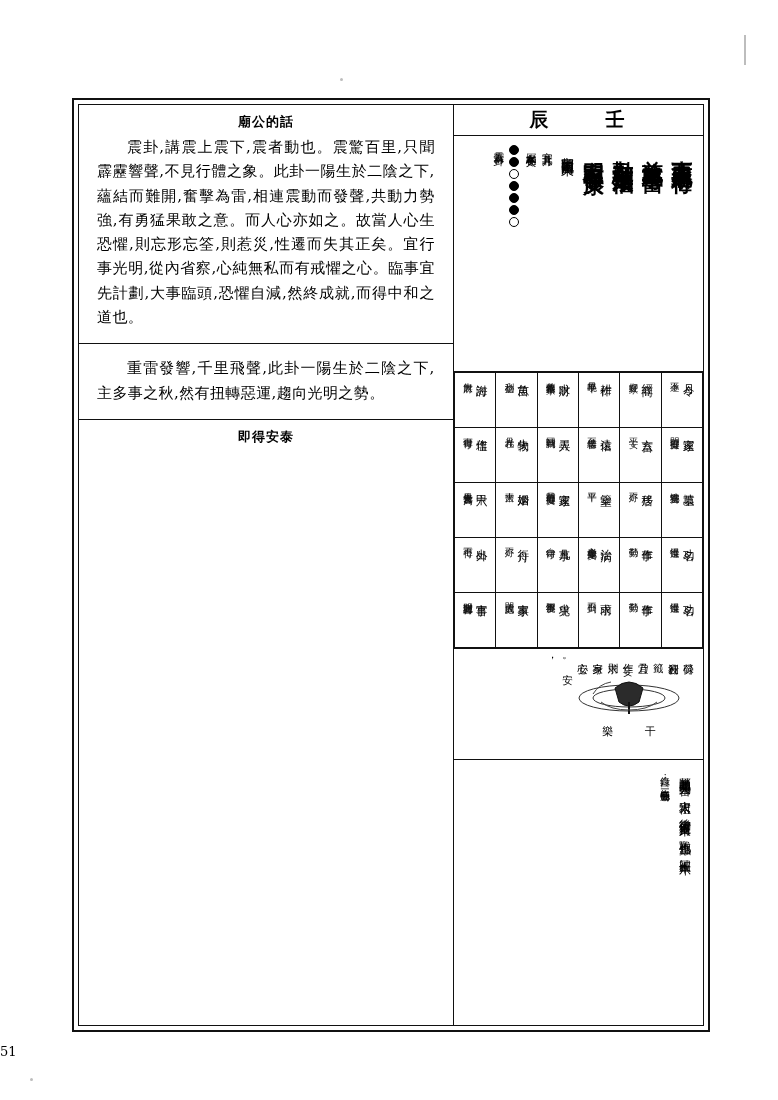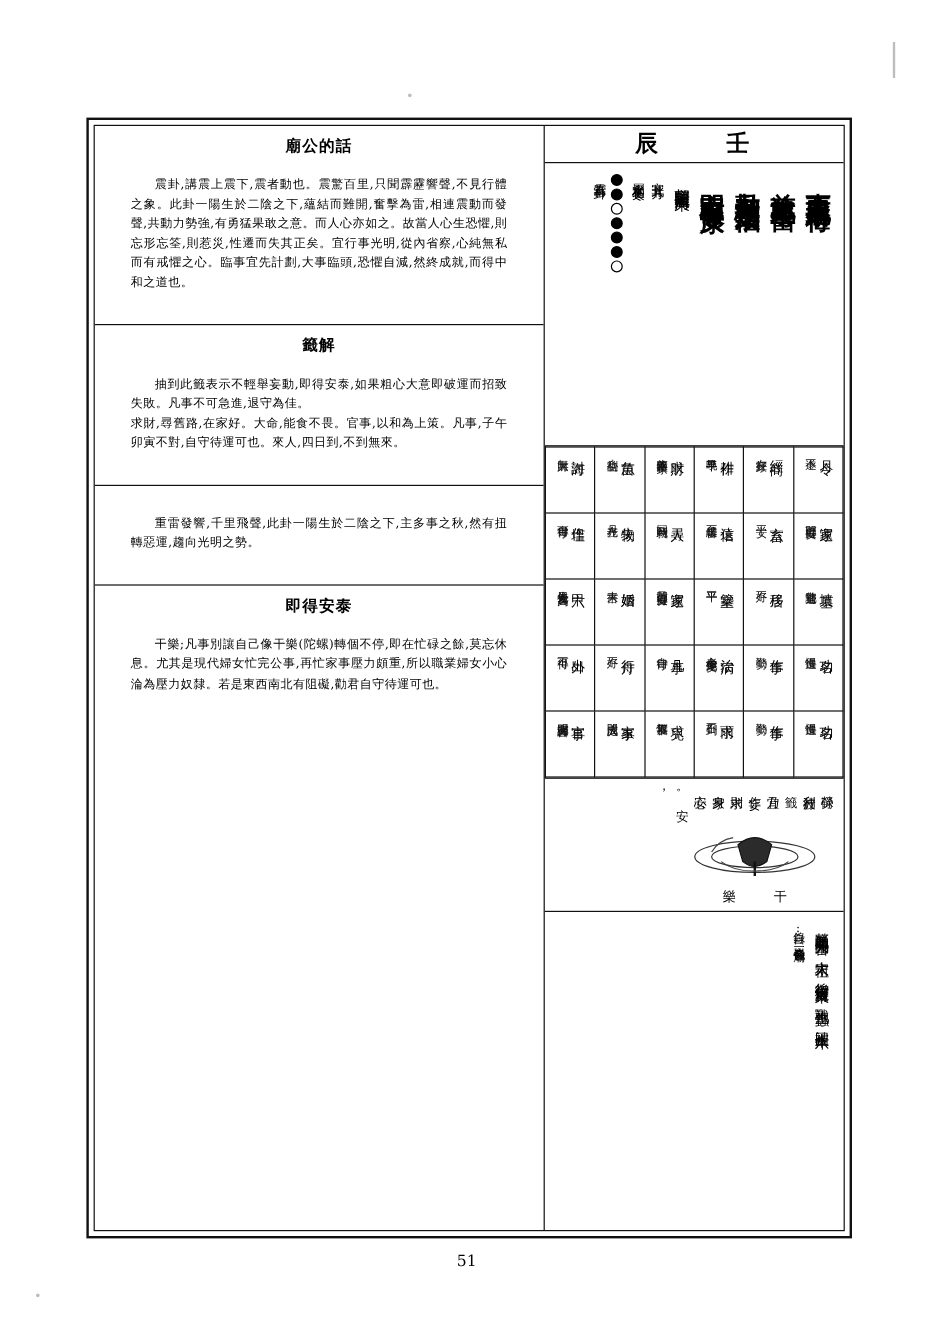--- a/index.html
+++ b/index.html
@@ -6,21 +6,21 @@
   body{width:778px;height:1100px;font-family:"DejaVu Serif","Liberation Serif",serif;color:#000;}
   .page{position:relative;width:778px;height:1100px;}
   .frame{position:absolute;left:72px;top:98px;width:634px;height:930px;border:2px solid #111;}
   .inner{position:absolute;inset:4px;border:1px solid #111;display:flex;}
   .col-left{width:60%;border-right:1px solid #111;display:flex;flex-direction:column;justify-content:space-between;}
   .col-right{width:40%;display:flex;flex-direction:column;}
 
   .lbox{border-bottom:1px solid #111;padding:8px 14px 10px 14px;}
   .lbox:last-child{border-bottom:none;flex:1;}
   .lbox h3{margin:0 0 4px 0;font-size:13px;font-weight:bold;text-align:center;letter-spacing:1px;}
-  .lbox p{margin:16px;font-size:10px;line-height:1.62;text-align:justify;text-indent:2em;
+  .lbox p{margin:4px;font-size:15px;line-height:1.62;text-align:justify;text-indent:2em;
           letter-spacing:.4px;}
 
   
   .hdr{height:30px;border-bottom:1px solid #111;display:flex;align-items:center;justify-content:center;gap:54px;
        font-size:19px;font-weight:bold;letter-spacing:3px;}
   .poem{height:236px;border-bottom:1px solid #111;display:flex;flex-direction:row-reverse;
         justify-content:flex-start;padding:8px 6px 6px 6px;box-sizing:border-box;}
   .pline{writing-mode:vertical-rl;text-orientation:upright;font-size:21px;line-height:1.12;
          letter-spacing:2px;margin:0 3px;font-weight:600;}
   .sub{writing-mode:vertical-rl;text-orientation:upright;font-size:13px;line-height:1.25;
@@ -36,64 +36,58 @@
   table.omen td{border:1px solid #111;height:50px;padding:2px 0;vertical-align:top;}
   .cellwrap{display:flex;flex-direction:row-reverse;justify-content:center;height:100%;}
   .ct{writing-mode:vertical-rl;text-orientation:upright;font-size:11.5px;line-height:1.2;letter-spacing:1px;}
   .cv{writing-mode:vertical-rl;text-orientation:upright;font-size:9.5px;line-height:1.15;
       letter-spacing:.5px;margin-right:1px;color:#111;}
 
   .story{border-top:1px solid #111;border-bottom:1px solid #111;height:112px;display:flex;flex-direction:row-reverse;
          padding:6px 8px;box-sizing:border-box;position:relative;}
   .story .st{writing-mode:vertical-rl;text-orientation:upright;font-size:10.5px;line-height:1.25;
              letter-spacing:.5px;margin-left:2px;}
-  .emblem{position:absolute;right:14px;bottom:4px;width:120px;text-align:center;}
+  .emblem{position:absolute;right:14px;bottom:20px;width:120px;text-align:center;}
   .emblem svg{display:block;margin:0 auto;}
   .emblem .cap{font-size:11px;letter-spacing:14px;margin-top:-2px;padding-left:14px;}
 
   .tale{flex:1;display:flex;flex-direction:row-reverse;padding:8px 10px;box-sizing:border-box;}
   .tale .tl{writing-mode:vertical-rl;text-orientation:upright;font-size:12px;line-height:1.45;
             letter-spacing:1px;margin-left:4px;}
   .tale .src{writing-mode:vertical-rl;text-orientation:upright;font-size:10px;line-height:1.3;
              letter-spacing:.5px;margin-left:6px;}
 
-  .pageno{position:absolute;left:0;right:0;top:1044px;text-align:center;font-size:13px;}
+  .pageno{position:absolute;left:0;right:0;top:1044px;text-align:left;font-size:13px;}
   .mark{position:absolute;background:#bdbdbd;width:3px;height:3px;border-radius:50%;}
 </style>
 </head>
 <body>
 
 <div class="page">
   <div class="mark" style="left:340px;top:78px;"></div>
   <div class="mark" style="left:744px;top:35px;width:2px;height:30px;border-radius:0;"></div>
   <div class="mark" style="left:30px;top:1078px;"></div>
 
   <div class="frame">
     <div class="inner">
 
       <div class="col-left">
 
         <div class="lbox">
           <h3>廟公的話</h3>
           <p>震卦,講震上震下,震者動也。震驚百里,只聞霹靂響聲,不見行體之象。此卦一陽生於二陰之下,蘊結而難開,奮擊為雷,相連震動而發聲,共動力勢強,有勇猛果敢之意。而人心亦如之。故當人心生恐懼,則忘形忘筌,則惹災,性遷而失其正矣。宜行事光明,從內省察,心純無私而有戒懼之心。臨事宜先計劃,大事臨頭,恐懼自減,然終成就,而得中和之道也。</p>
         </div>
 
-        <div class="lbox">
-          <h3>籤解</h3>
-          <p style="white-space:pre-line;">抽到此籤表示不輕舉妄動,即得安泰,如果粗心大意即破運而招致失敗。凡事不可急進,退守為佳。
-求財,尋舊路,在家好。大命,能食不畏。官事,以和為上策。凡事,子午卯寅不對,自守待運可也。來人,四日到,不到無來。</p>
-        </div>
 
         <div class="lbox">
           <p>重雷發響,千里飛聲,此卦一陽生於二陰之下,主多事之秋,然有扭轉惡運,趨向光明之勢。</p>
         </div>
 
         <div class="lbox">
           <h3>即得安泰</h3>
-          <p>干樂;凡事別讓自己像干樂(陀螺)轉個不停,即在忙碌之餘,莫忘休息。尤其是現代婦女忙完公事,再忙家事壓力頗重,所以職業婦女小心淪為壓力奴隸。若是東西南北有阻礙,勸君自守待運可也。</p>
         </div>
 
       </div>
 
       <div class="col-right">
 
         <div class="hdr">
           <span>辰</span>
           <span>壬</span>
         </div>

